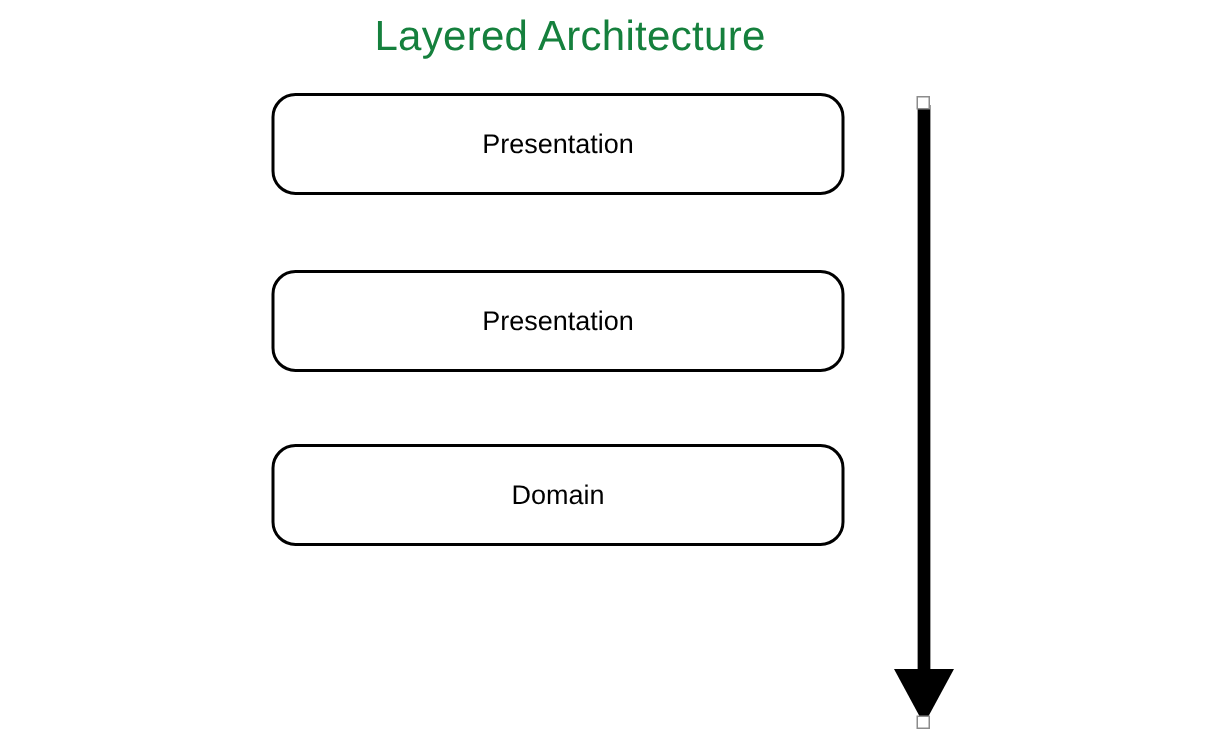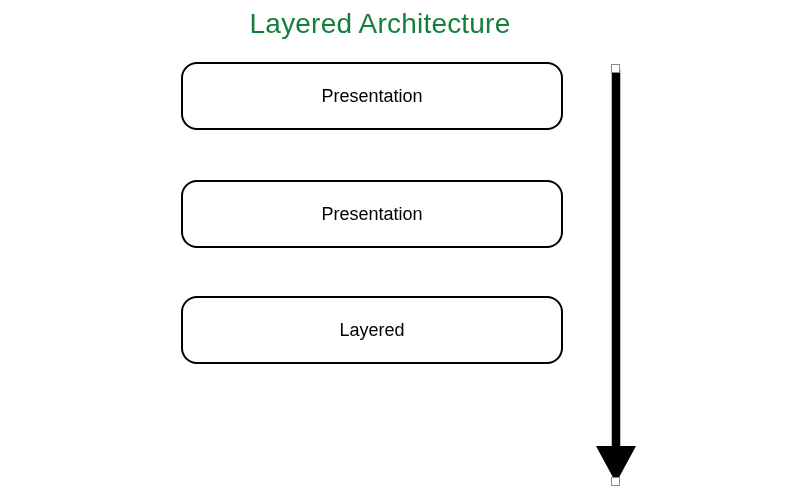--- a/index.html
+++ b/index.html
@@ -66,21 +66,21 @@
 
   <div class="layer-box pos-0">
     <span class="layer-label">Presentation</span>
   </div>
 
   <div class="layer-box pos-1">
     <span class="layer-label">Presentation</span>
   </div>
 
   <div class="layer-box pos-2">
-    <span class="layer-label">Layered</span>
+    <span class="layer-label">Domain</span>
   </div>
 
 
   <svg class="down-arrow" viewBox="0 0 40 426" xmlns="http://www.w3.org/2000/svg">
     <rect x="15.75" y="8" width="8.5" height="380" fill="#000000"></rect>
     <polygon points="0,384 40,384 20,421" fill="#000000"></polygon>
     <rect x="15.5" y="2.5" width="8" height="8" stroke="#8c8c8c" stroke-width="1" fill="#ffffff"></rect>
     <rect x="15.5" y="415.5" width="8" height="8" stroke="#8c8c8c" stroke-width="1" fill="#ffffff"></rect>
   </svg>
 

